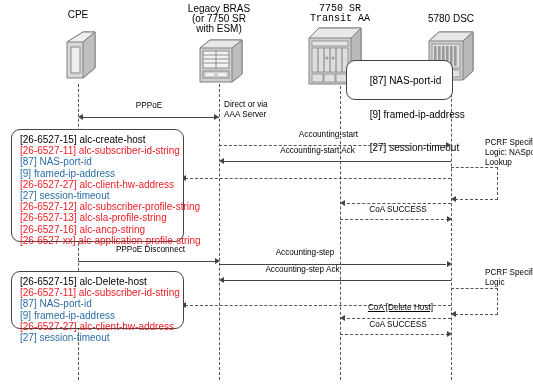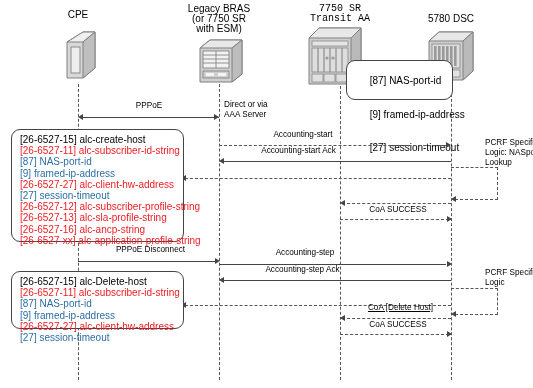--- a/index.html
+++ b/index.html
@@ -188,25 +188,25 @@
   </div>
 
   <div class="msg-text" style="left:113px; top:101px; width:72px;">PPPoE</div>
   <div class="msg-line" style="left:80px; top:117px; width:139px;"></div>
   <div class="arrow-l" style="left:78px; top:114px;"></div>
   <div class="arrow-r" style="left:214px; top:114px;"></div>
 
   <div class="pcrf-note" style="left:224px; top:100px; width:80px;">Direct or via
 AAA Server</div>
 
-  <div class="msg-text" style="left:248px; top:130px; width:110px;">Accounting-start</div>
+  <div class="msg-text" style="left:248px; top:130px; width:110px;text-align:right;">Accounting-start</div>
   <div class="msg-line dashed" style="left:219px; top:145px; width:227px;"></div>
   <div class="arrow-r" style="left:446px; top:142px;"></div>
 
-  <div class="msg-text" style="left:231px; top:146px; width:135px;">Accounting-start Ack</div>
+  <div class="msg-text" style="left:250px; top:146px; width:135px;">Accounting-start Ack</div>
   <div class="msg-line" style="left:221px; top:161px; width:230px;"></div>
   <div class="arrow-l" style="left:219px; top:158px;"></div>
 
   <div class="pcrf-note" style="left:485px; top:138px; width:52px;">PCRF Specific
 Logic: NASport-ID
 Lookup</div>
 
   <div class="msg-line dashed" style="left:451px; top:167px; width:47px;"></div>
   <div style="position:absolute; left:497px; top:167px; height:33px; border-left:1px dashed #555;"></div>
   <div class="msg-line dashed" style="left:455px; top:199px; width:43px;"></div>

